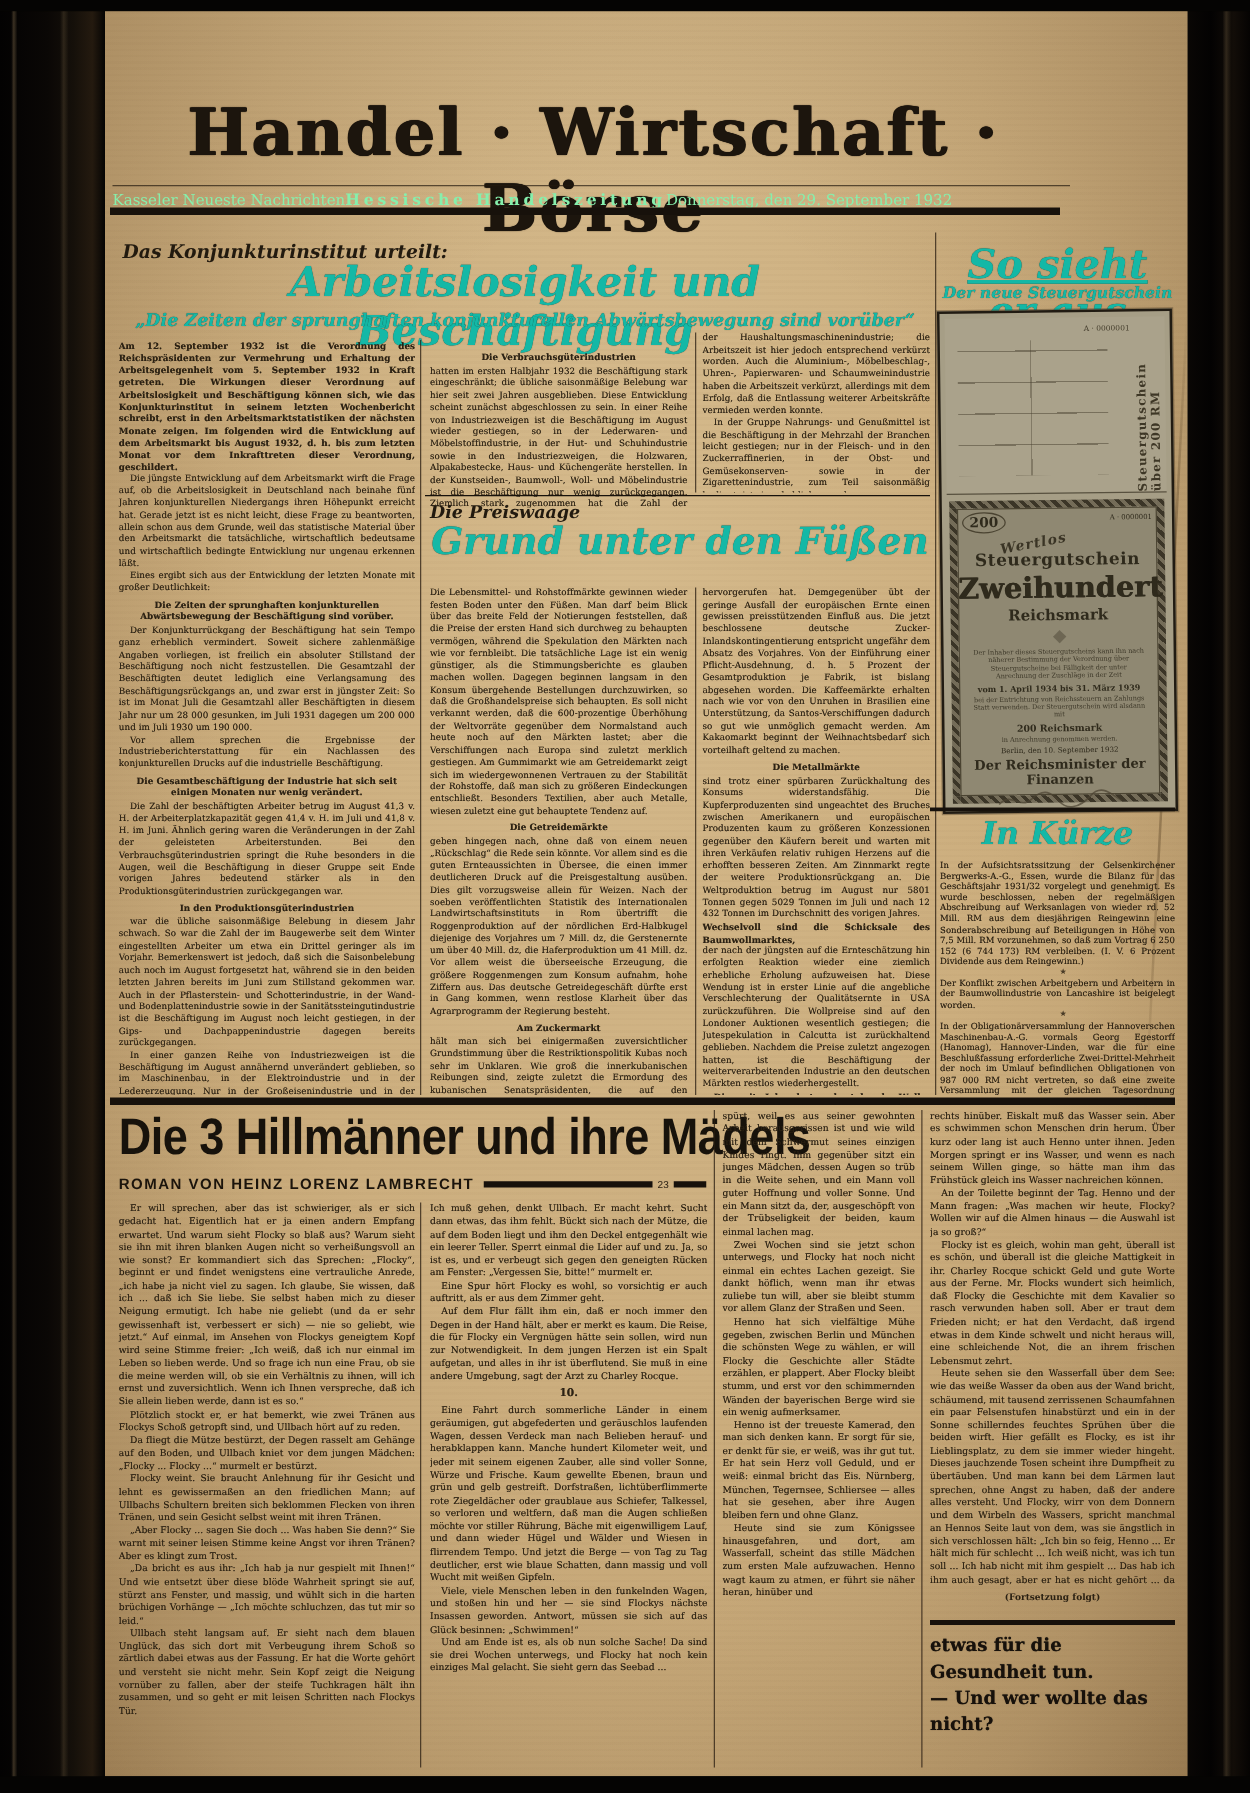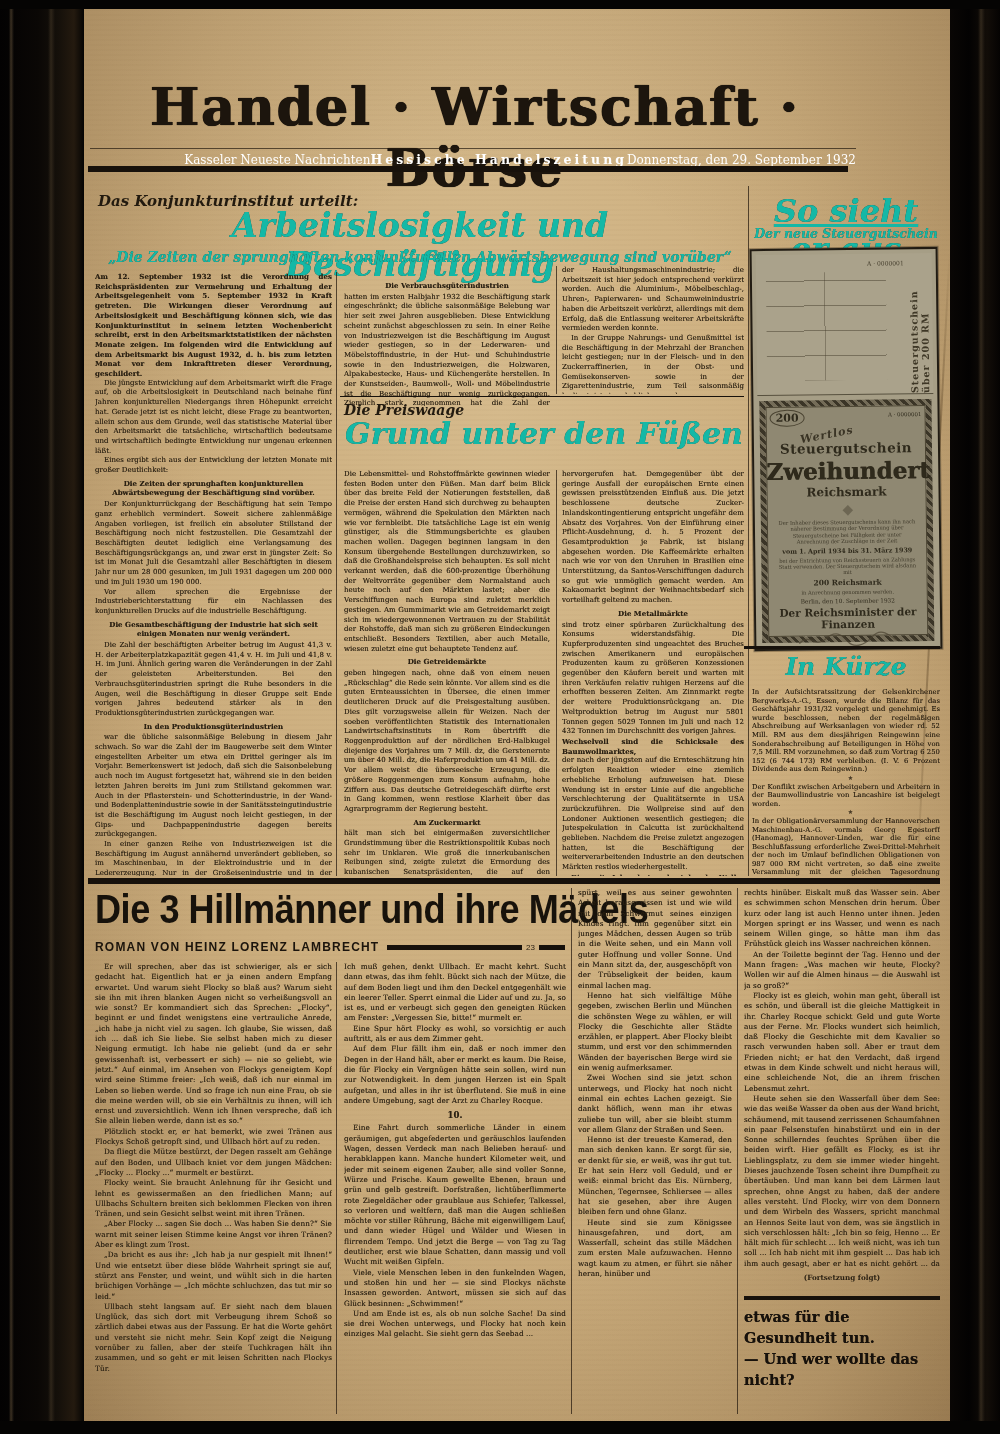--- a/index.html
+++ b/index.html
@@ -17,21 +17,21 @@
   .paper:after{content:"";position:absolute;inset:0;pointer-events:none;background:
      repeating-linear-gradient(0deg,rgba(90,60,30,.025) 0 2px,transparent 2px 5px),
      radial-gradient(ellipse at 50% 50%,transparent 55%,rgba(70,45,20,.18) 100%);}
   .crease{left:932px;top:250px;width:2px;height:640px;background:linear-gradient(180deg,transparent,rgba(80,58,30,.45) 30%,rgba(80,58,30,.35) 70%,transparent);transform:rotate(3deg);}
   
   .hrule{background:#17110b;}
   .vrule{width:1px;background:rgba(40,28,16,.75);}
   
   .mast-title{left:95px;top:76px;width:760px;text-align:center;font-weight:bold;font-size:52px;color:#1c150d;letter-spacing:2px;
     text-shadow:0 0 1px #1c150d,.7px 0 #1c150d,-.7px 0 #1c150d;}
-  .mast-row{left:90px;top:148px;width:766px;display:flex;justify-content:flex-end;align-items:baseline;border-top:1px solid rgba(35,25,14,.7);padding-top:3px;color:#ffffff;}
+  .mast-row{left:90px;top:148px;width:766px;display:flex;justify-content:flex-start;align-items:baseline;border-top:1px solid rgba(35,25,14,.7);padding-top:3px;color:#86efac;}
   .mast-left{font-size:12px;}
   .mast-center{font-size:12.5px;font-weight:bold;letter-spacing:3px;}
   .mast-right{font-size:12px;}
   
   .kicker{font-style:italic;font-weight:bold;color:#221a0f;}
   .hl-it{font-style:italic;font-weight:bold;color:#14b8a6;text-shadow:0 0 .6px rgba(30,22,12,.8);}
   
   .col{overflow:hidden;text-align:justify;color:#2b2113;font-size:7px;line-height:9.7px;letter-spacing:.05px;
        text-shadow:0 0 .5px rgba(43,33,19,.6);}
   .col p{margin:0;text-indent:9px;}
@@ -199,36 +199,36 @@
   <span class="novel-pageno">23</span>
   <span class="novel-bar2"></span>
 </div>
 
 <div class="abs col" style="left:95px;top:962px;width:237px;height:452px;font-size:7.3px;line-height:10.3px;">
   <p>Er will sprechen, aber das ist schwieriger, als er sich gedacht hat. Eigentlich hat er ja einen andern Empfang erwartet. Und warum sieht Flocky so blaß aus? Warum sieht sie ihn mit ihren blanken Augen nicht so verheißungsvoll an wie sonst? Er kommandiert sich das Sprechen: „Flocky“, beginnt er und findet wenigstens eine vertrauliche Anrede, „ich habe ja nicht viel zu sagen. Ich glaube, Sie wissen, daß ich ... daß ich Sie liebe. Sie selbst haben mich zu dieser Neigung ermutigt. Ich habe nie geliebt (und da er sehr gewissenhaft ist, verbessert er sich) — nie so geliebt, wie jetzt.“ Auf einmal, im Ansehen von Flockys geneigtem Kopf wird seine Stimme freier: „Ich weiß, daß ich nur einmal im Leben so lieben werde. Und so frage ich nun eine Frau, ob sie die meine werden will, ob sie ein Verhältnis zu ihnen, will ich ernst und zuversichtlich. Wenn ich Ihnen verspreche, daß ich Sie allein lieben werde, dann ist es so.“</p>
   <p>Plötzlich stockt er, er hat bemerkt, wie zwei Tränen aus Flockys Schoß getropft sind, und Ullbach hört auf zu reden.</p>
   <p>Da fliegt die Mütze bestürzt, der Degen rasselt am Gehänge auf den Boden, und Ullbach kniet vor dem jungen Mädchen: „Flocky ... Flocky ...“ murmelt er bestürzt.</p>
   <p>Flocky weint. Sie braucht Anlehnung für ihr Gesicht und lehnt es gewissermaßen an den friedlichen Mann; auf Ullbachs Schultern breiten sich beklommen Flecken von ihren Tränen, und sein Gesicht selbst weint mit ihren Tränen.</p>
   <p>„Aber Flocky ... sagen Sie doch ... Was haben Sie denn?“ Sie warnt mit seiner leisen Stimme keine Angst vor ihren Tränen? Aber es klingt zum Trost.</p>
-  <p>„Da bricht es aus ihr: „Ich hab ja nur gespielt mit Ihnen!“ Und wie entsetzt über diese blöde Wahrheit springt sie auf, stürzt ans Fenster, und weint, und wühlt sich in die harten brüchigen Vorhänge — „Ich möchte schluchzen, das tut mir so leid.“</p>
+  <p>„Da bricht es aus ihr: „Ich hab ja nur gespielt mit Ihnen!“ Und wie entsetzt über diese blöde Wahrheit springt sie auf, stürzt ans Fenster, und massig, und wühlt sich in die harten brüchigen Vorhänge — „Ich möchte schluchzen, das tut mir so leid.“</p>
   <p>Ullbach steht langsam auf. Er sieht nach dem blauen Unglück, das sich dort mit Verbeugung ihrem Schoß so zärtlich dabei etwas aus der Fassung. Er hat die Worte gehört und versteht sie nicht mehr. Sein Kopf zeigt die Neigung vornüber zu fallen, aber der steife Tuchkragen hält ihn zusammen, und so geht er mit leisen Schritten nach Flockys Tür.</p>
 </div>
 <div class="abs col" style="left:344px;top:962px;width:222px;height:452px;font-size:7.3px;line-height:10.3px;">
   <p class="nofirst">Ich muß gehen, denkt Ullbach. Er macht kehrt. Sucht dann etwas, das ihm fehlt. Bückt sich nach der Mütze, die auf dem Boden liegt und ihm den Deckel entgegenhält wie ein leerer Teller. Sperrt einmal die Lider auf und zu. Ja, so ist es, und er verbeugt sich gegen den geneigten Rücken am Fenster: „Vergessen Sie, bitte!“ murmelt er.</p>
   <p>Eine Spur hört Flocky es wohl, so vorsichtig er auch auftritt, als er aus dem Zimmer geht.</p>
   <p>Auf dem Flur fällt ihm ein, daß er noch immer den Degen in der Hand hält, aber er merkt es kaum. Die Reise, die für Flocky ein Vergnügen hätte sein sollen, wird nun zur Notwendigkeit. In dem jungen Herzen ist ein Spalt aufgetan, und alles in ihr ist überflutend. Sie muß in eine andere Umgebung, sagt der Arzt zu Charley Rocque.</p>
   <p class="chno">10.</p>
   <p>Eine Fahrt durch sommerliche Länder in einem geräumigen, gut abgefederten und geräuschlos laufenden Wagen, dessen Verdeck man nach Belieben herauf- und herabklappen kann. Manche hundert Kilometer weit, und jeder mit seinem eigenen Zauber, alle sind voller Sonne, Würze und Frische. Kaum gewellte Ebenen, braun und grün und gelb gestreift. Dorfstraßen, lichtüberflimmerte rote Ziegeldächer oder graublaue aus Schiefer, Talkessel, so verloren und weltfern, daß man die Augen schließen möchte vor stiller Rührung, Bäche mit eigenwilligem Lauf, und dann wieder Hügel und Wälder und Wiesen in flirrendem Tempo. Und jetzt die Berge — von Tag zu Tag deutlicher, erst wie blaue Schatten, dann massig und voll Wucht mit weißen Gipfeln.</p>
   <p>Viele, viele Menschen leben in den funkelnden Wagen, und stoßen hin und her — sie sind Flockys nächste Insassen geworden. Antwort, müssen sie sich auf das Glück besinnen: „Schwimmen!“</p>
   <p>Und am Ende ist es, als ob nun solche Sache! Da sind sie drei Wochen unterwegs, und Flocky hat noch kein einziges Mal gelacht. Sie sieht gern das Seebad ...</p>
 </div>
 <div class="abs col" style="left:578px;top:888px;width:154px;height:526px;font-size:7.3px;line-height:10.3px;">
   <p class="nofirst">spürt, weil es aus seiner gewohnten Arbeit herausgerissen ist und wie wild mit dem Schwermut seines einzigen Kindes ringt. Ihm gegenüber sitzt ein junges Mädchen, dessen Augen so trüb in die Weite sehen, und ein Mann voll guter Hoffnung und voller Sonne. Und ein Mann sitzt da, der, ausgeschöpft von der Trübseligkeit der beiden, kaum einmal lachen mag.</p>
+  <p>Zwei Wochen sind sie jetzt schon unterwegs, und Flocky hat noch nicht einmal ein echtes Lachen gezeigt. Sie dankt höflich, wenn man ihr etwas zuliebe tun will, aber sie bleibt stumm vor allem Glanz der Straßen und Seen.</p>
   <p>Henno hat sich vielfältige Mühe gegeben, zwischen Berlin und München die schönsten Wege zu wählen, er will Flocky die Geschichte aller Städte erzählen, er plappert. Aber Flocky bleibt stumm, und erst vor den schimmernden Wänden der bayerischen Berge wird sie ein wenig aufmerksamer.</p>
-  <p>Zwei Wochen sind sie jetzt schon unterwegs, und Flocky hat noch nicht einmal ein echtes Lachen gezeigt. Sie dankt höflich, wenn man ihr etwas zuliebe tun will, aber sie bleibt stumm vor allem Glanz der Straßen und Seen.</p>
   <p>Henno ist der treueste Kamerad, den man sich denken kann. Er sorgt für sie, er denkt für sie, er weiß, was ihr gut tut. Er hat sein Herz voll Geduld, und er weiß: einmal bricht das Eis. Nürnberg, München, Tegernsee, Schliersee — alles hat sie gesehen, aber ihre Augen bleiben fern und ohne Glanz.</p>
   <p>Heute sind sie zum Königssee hinausgefahren, und dort, am Wasserfall, scheint das stille Mädchen zum ersten Male aufzuwachen. Henno wagt kaum zu atmen, er führt sie näher heran, hinüber und</p>
 </div>
 <div class="abs" style="left:744px;top:888px;width:196px;">
   <div class="col" style="position:relative;width:196px;height:382px;font-size:7.3px;line-height:10.3px;">
     <p class="nofirst">rechts hinüber. Eiskalt muß das Wasser sein. Aber es schwimmen schon Menschen drin herum. Über kurz oder lang ist auch Henno unter ihnen. Jeden Morgen springt er ins Wasser, und wenn es nach seinem Willen ginge, so hätte man ihm das Frühstück gleich ins Wasser nachreichen können.</p>
     <p>An der Toilette beginnt der Tag. Henno und der Mann fragen: „Was machen wir heute, Flocky? Wollen wir auf die Almen hinaus — die Auswahl ist ja so groß?“</p>
     <p>Flocky ist es gleich, wohin man geht, überall ist es schön, und überall ist die gleiche Mattigkeit in ihr. Charley Rocque schickt Geld und gute Worte aus der Ferne. Mr. Flocks wundert sich heimlich, daß Flocky die Geschichte mit dem Kavalier so rasch verwunden haben soll. Aber er traut dem Frieden nicht; er hat den Verdacht, daß irgend etwas in dem Kinde schwelt und nicht heraus will, eine schleichende Not, die an ihrem frischen Lebensmut zehrt.</p>
     <p>Heute sehen sie den Wasserfall über dem See: wie das weiße Wasser da oben aus der Wand bricht, schäumend, mit tausend zerrissenen Schaumfahnen ein paar Felsenstufen hinabstürzt und ein in der Sonne schillerndes feuchtes Sprühen über die beiden wirft. Hier gefällt es Flocky, es ist ihr Lieblingsplatz, zu dem sie immer wieder hingeht. Dieses jauchzende Tosen scheint ihre Dumpfheit zu übertäuben. Und man kann bei dem Lärmen laut sprechen, ohne Angst zu haben, daß der andere alles versteht. Und Flocky, wirr von dem Donnern und dem Wirbeln des Wassers, spricht manchmal an Hennos Seite laut von dem, was sie ängstlich in sich verschlossen hält: „Ich bin so feig, Henno ... Er hält mich für schlecht ... Ich weiß nicht, was ich tun soll ... Ich hab nicht mit ihm gespielt ... Das hab ich ihm auch gesagt, aber er hat es nicht gehört ... da war er ja schon fort ... Er weiß nicht, wie es in mir aussieht ... und er muß mich für schlecht und erbärmlich halten ...“</p>
   </div>

